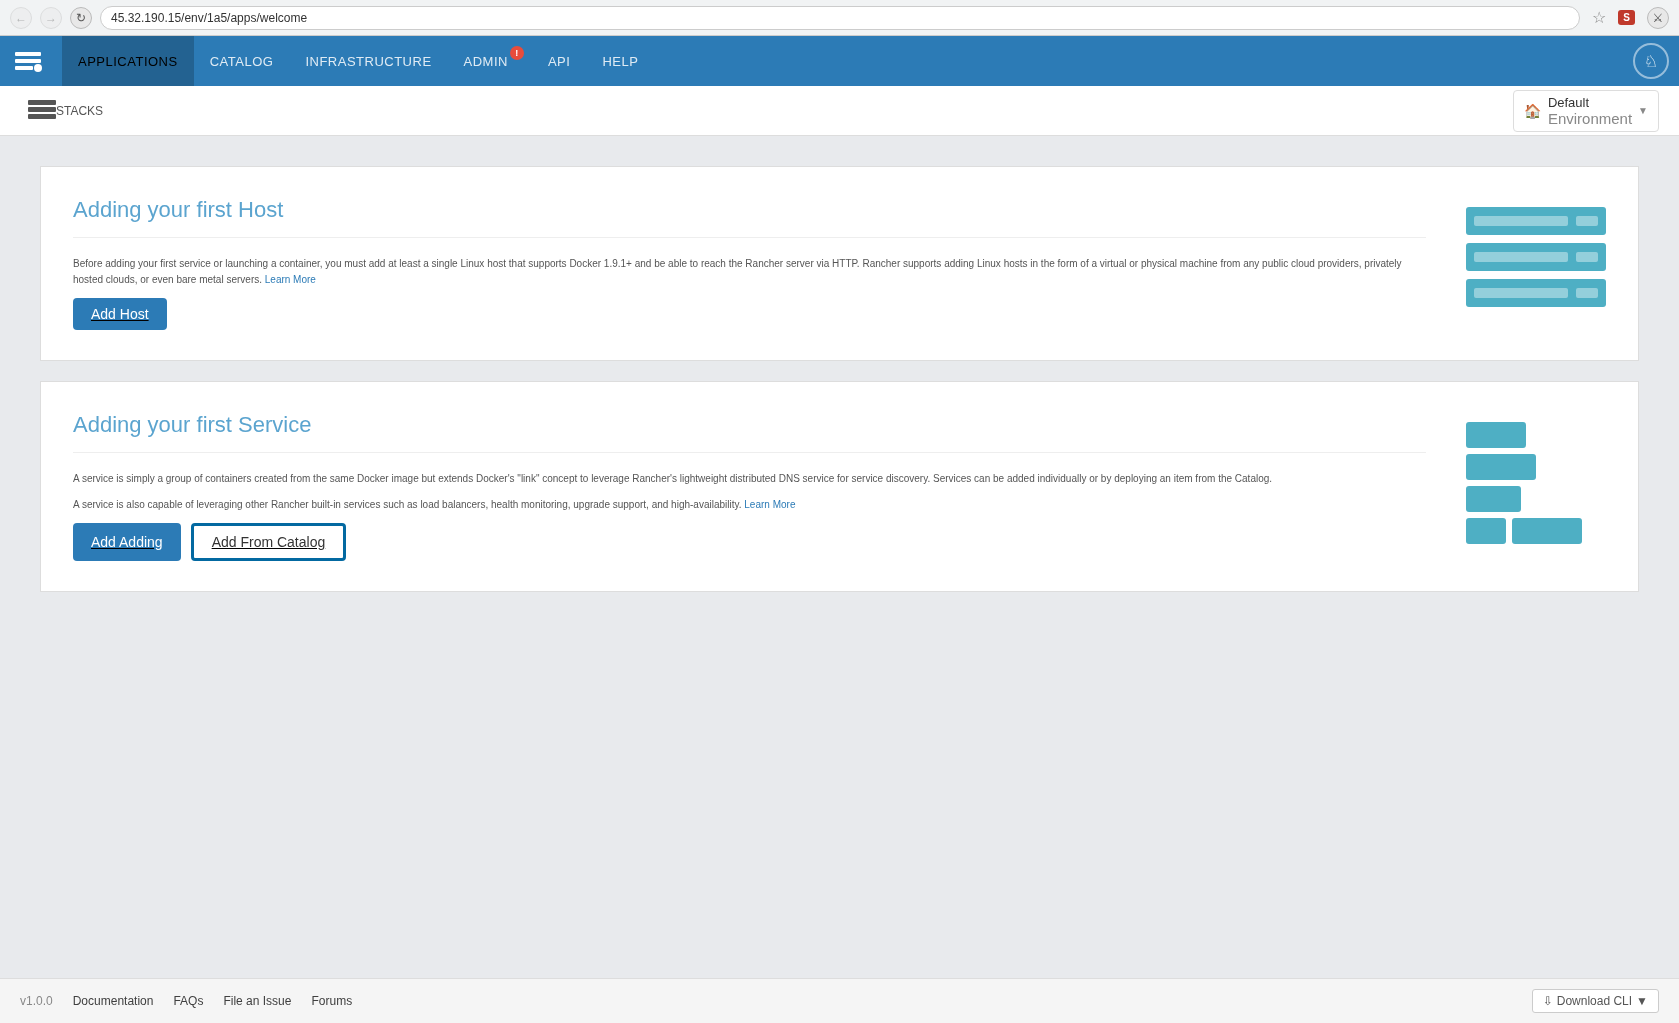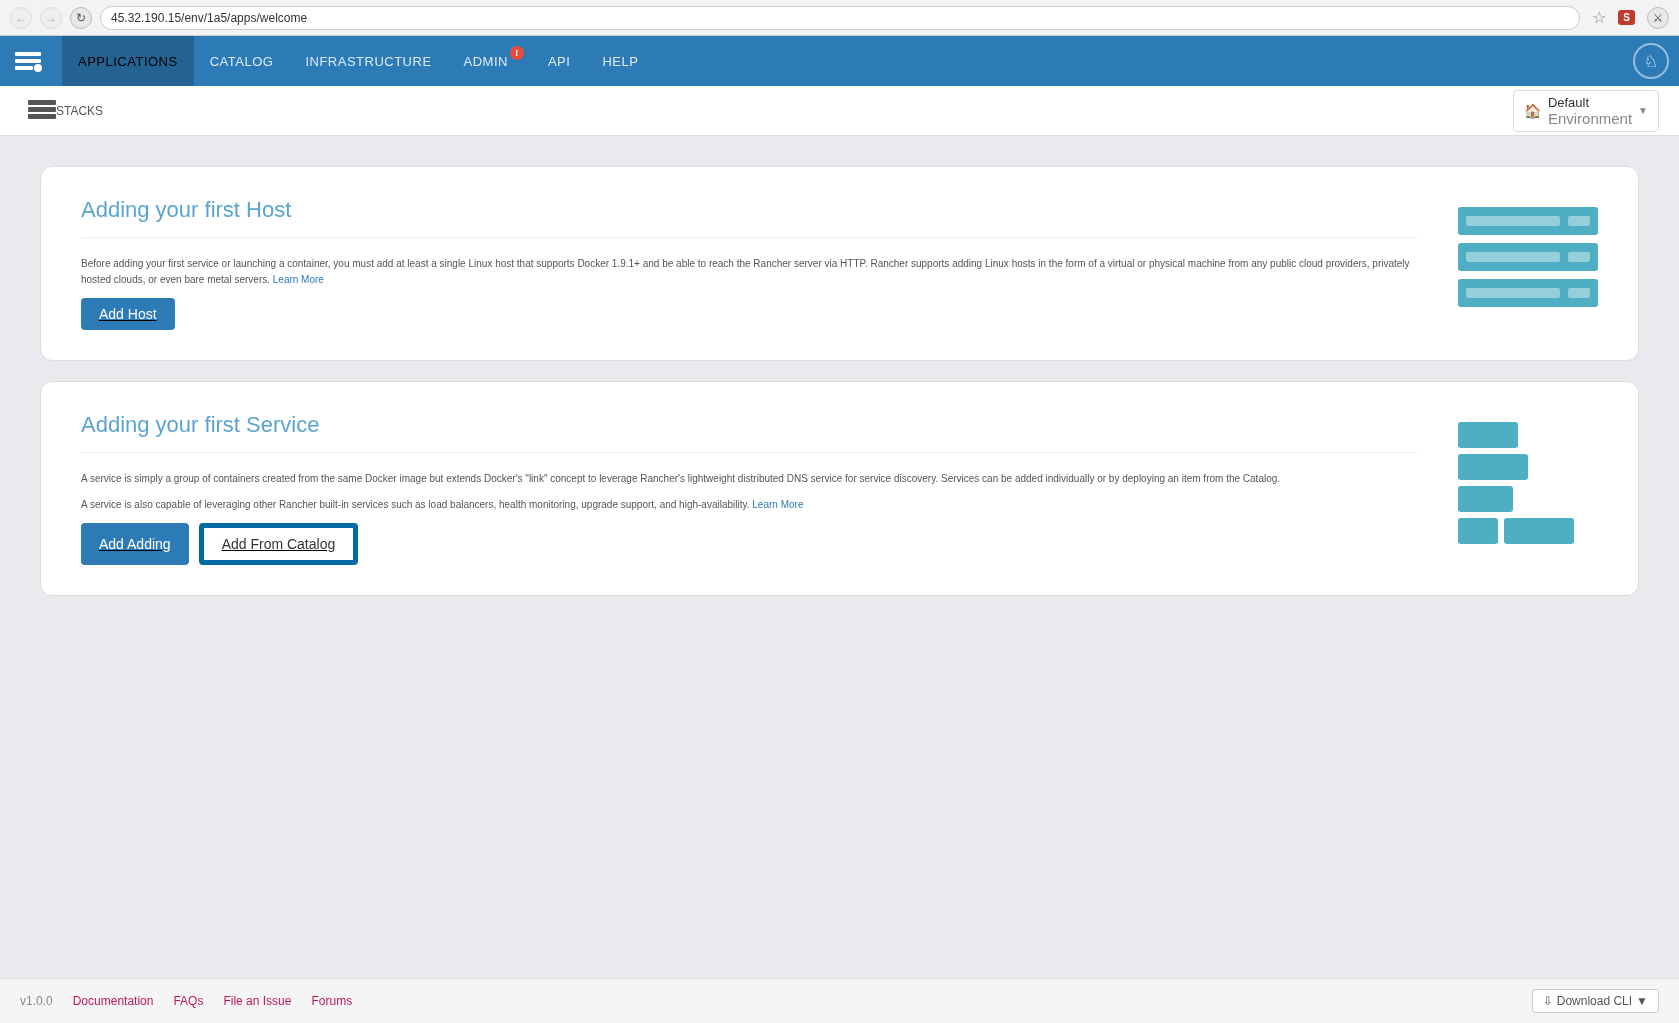--- a/index.html
+++ b/index.html
@@ -99,23 +99,23 @@
 
     
     .main-content {
       flex: 1;
       padding: 30px 40px;
       background: #e8eaed;
     }
 
     .card {
       background: white;
-      border-radius: 12px;
+      border-radius: 0;
       border: 1px solid #ddd;
-      padding: 30px 40px;
+      padding: 30px 32px;
       margin-bottom: 20px;
       display: flex;
       gap: 40px;
       align-items: flex-start;
     }
 
     .card-body { flex: 1; }
 
     .card-title {
       font-size: 22px;
@@ -148,21 +148,21 @@
       border-radius: 4px;
       padding: 8px 18px;
       font-size: 14px;
       cursor: pointer;
       font-weight: 500;
     }
 
     .btn-default {
       background: white;
       color: #333;
-      border: 5px solid #0369a1;
+      border: 3px solid #0369a1;
       border-radius: 4px;
       padding: 8px 18px;
       font-size: 14px;
       cursor: pointer;
       font-weight: 500;
     }
 
     
     .illustration-host {
       width: 140px;
@@ -222,21 +222,21 @@
       background: #f5f5f5;
       border-top: 1px solid #ddd;
       padding: 10px 20px;
       display: flex;
       align-items: center;
       justify-content: space-between;
       font-size: 12px;
       color: #888;
     }
     .footer-left { display: flex; align-items: center; gap: 20px; }
-    .footer-link { color: #be185d; text-decoration: none; cursor: pointer; }
+    .footer-link { color: #404040; text-decoration: none; cursor: pointer; }
     .footer-right { display: flex; align-items: center; gap: 6px; }
     .download-cli-btn {
       background: white;
       border: 1px solid #ccc;
       border-radius: 3px;
       padding: 4px 10px;
       font-size: 12px;
       color: #555;
       cursor: pointer;
       display: flex; align-items: center; gap: 4px;

